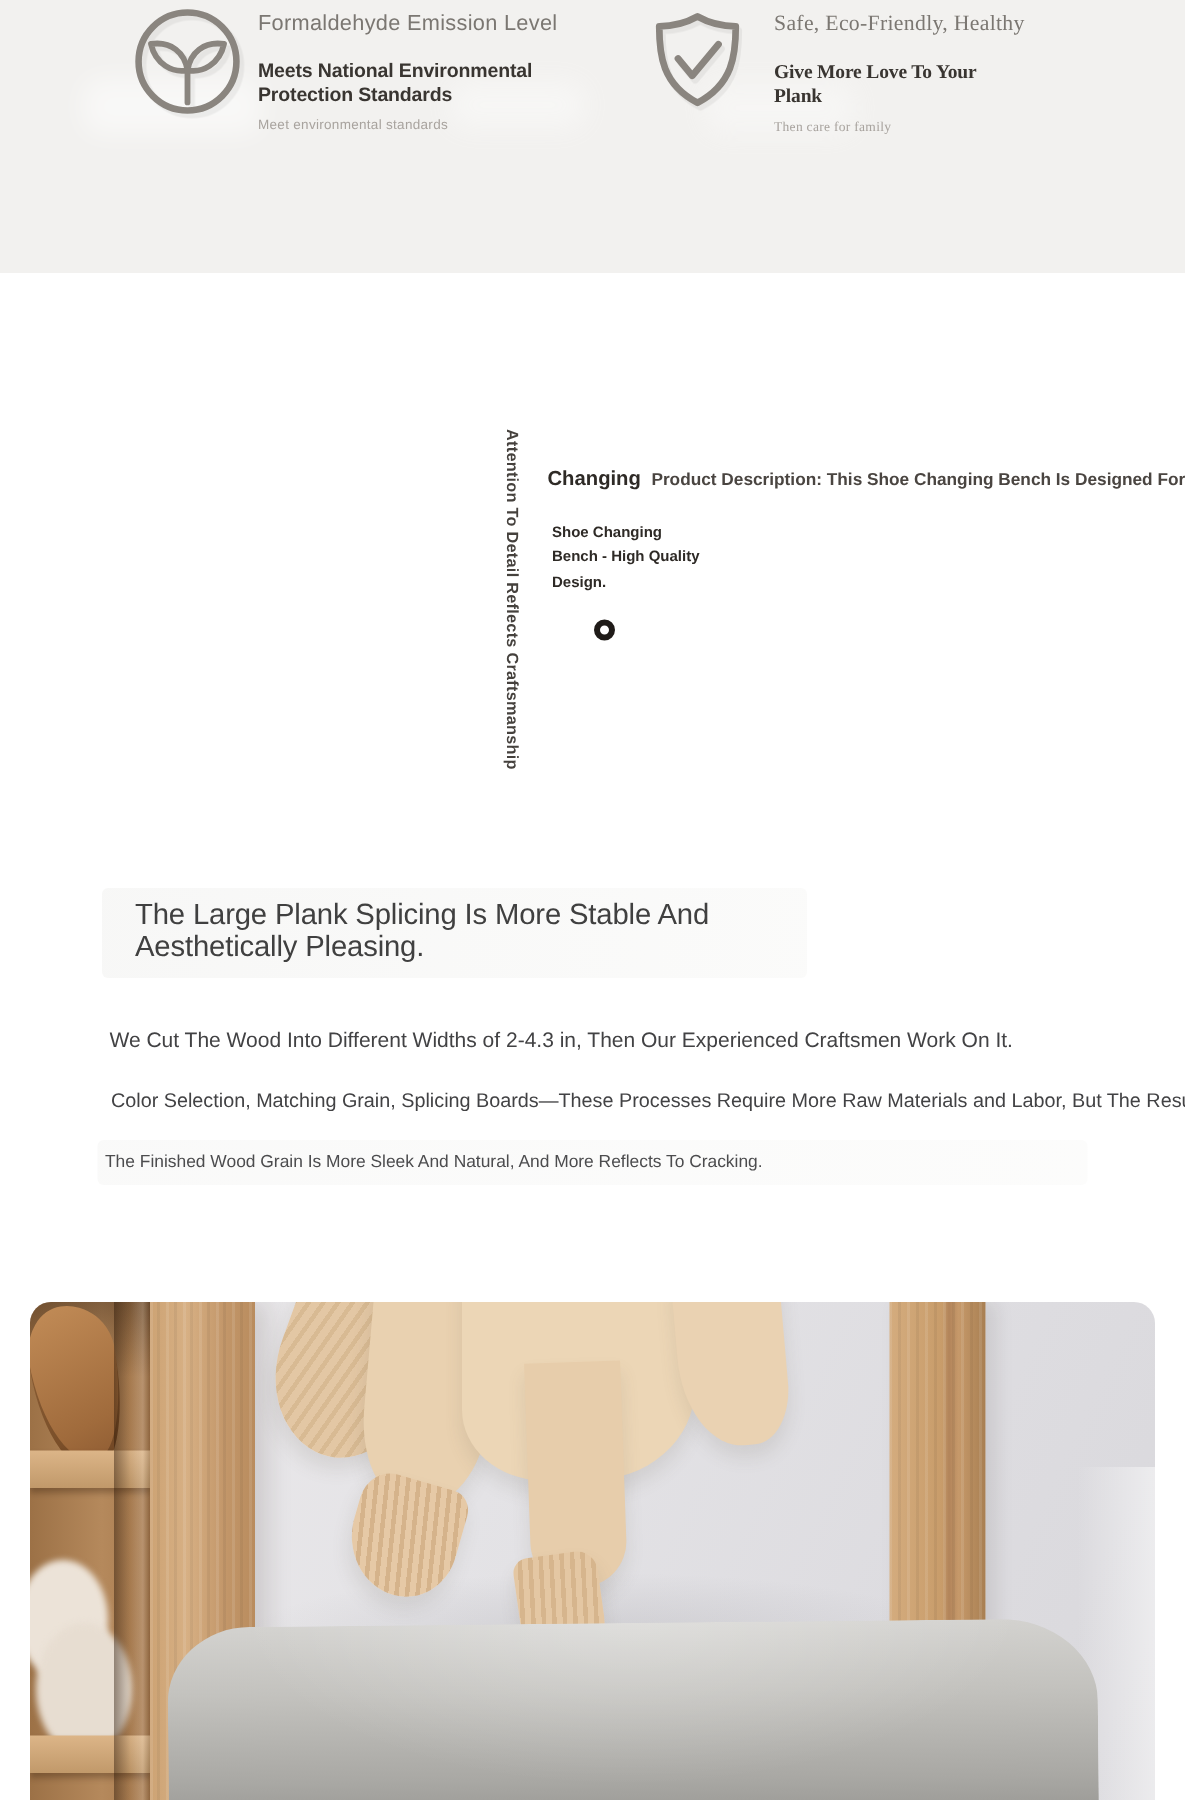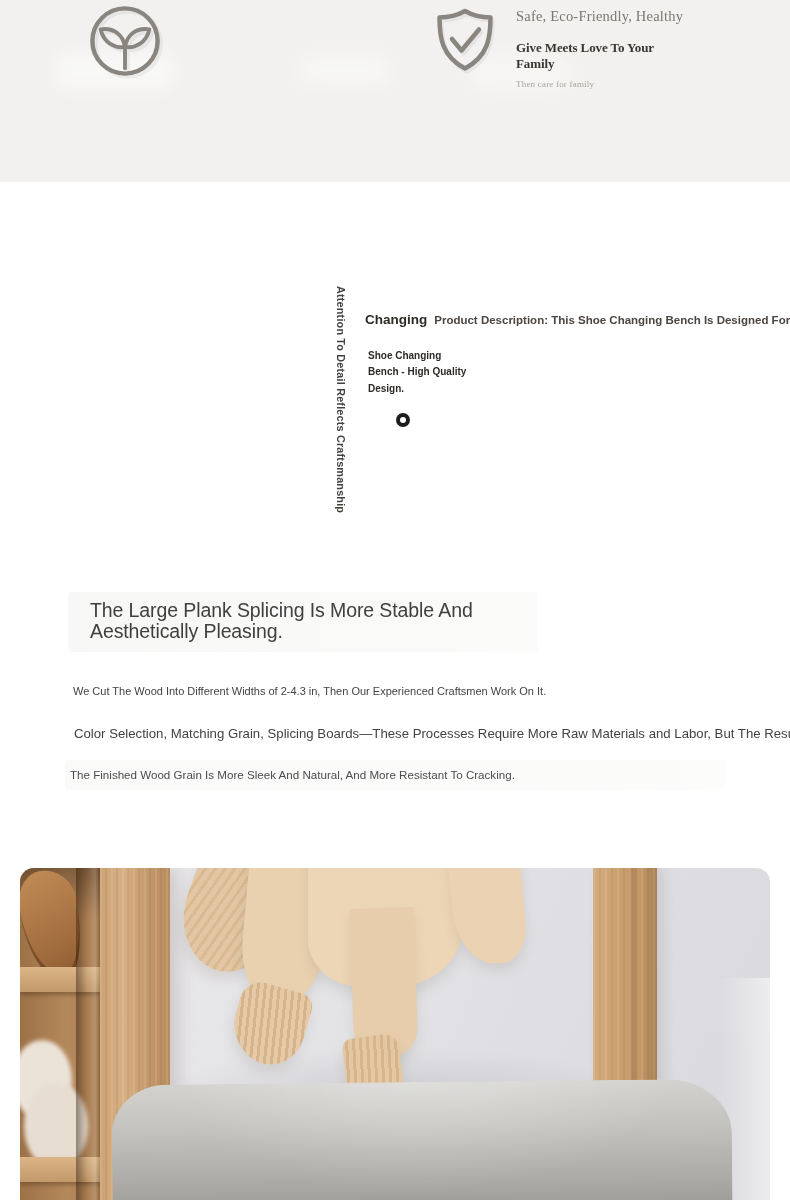--- a/index.html
+++ b/index.html
@@ -29,21 +29,21 @@
   .desc-text{font-size:11.5px;font-weight:bold;color:#4a4541;}
   .product-title{left:368px;top:348px;width:106px;font-size:10px;font-weight:bold;
     color:#2e2a26;line-height:16.4px;}
   .ring-icon{left:396px;top:413px;width:6px;height:6px;border:4.5px solid #1f1b18;
     border-radius:50%;background:#fff;}
 
   
   .streak{background:linear-gradient(90deg,#f6f6f5,#fafaf9);border-radius:4px;}
   .split-heading{left:74px;top:600px;width:480px;font-size:19.5px;font-weight:normal;
     color:#404040;line-height:20.5px;letter-spacing:-.1px;margin-left:16px;}
-  .para1{left:73px;top:685px;width:717px;font-size:11px;color:#424244;white-space:nowrap;overflow:hidden;}
+  .para1{left:73px;top:685px;width:717px;font-size:14px;color:#424244;white-space:nowrap;overflow:hidden;}
   .para2{left:74px;top:726px;width:716px;font-size:13.2px;color:#424244;white-space:nowrap;overflow:hidden;}
   .para3{left:70px;top:768px;width:720px;font-size:11.6px;color:#4c4c4e;white-space:nowrap;overflow:hidden;}
 
   
   .photo{left:20px;top:868px;width:750px;height:332px;border-radius:14px 14px 0 0;overflow:hidden;
     background:linear-gradient(115deg,#eceaec 0%,#e4e3e6 40%,#dddce0 75%,#d9d8dc 100%);}
   .wall-light{left:698px;top:110px;width:52px;height:222px;
     background:linear-gradient(90deg,rgba(255,255,255,0),rgba(255,255,255,.5));}
   .wall-shadow{left:140px;top:180px;width:480px;height:70px;
     background:radial-gradient(ellipse at 50% 60%,rgba(110,110,118,.16),rgba(0,0,0,0) 70%);}
@@ -109,51 +109,56 @@
   <div class="abs smudge" style="left:470px;top:55px;width:100px;height:34px;opacity:.7;"></div>
 
   <div class="abs leaf-wrap feature-icon">
     <svg width="74" height="74" viewBox="0 0 76 76" fill="none">
       <circle cx="38" cy="38" r="33.5" stroke="#8a857f" stroke-width="4.5"></circle>
       <path d="M38 44 C28 46 16 40 13 26 C27 24 36 32 38 44 Z" stroke="#8a857f" stroke-width="4" stroke-linejoin="round"></path>
       <path d="M38 44 C48 46 60 40 63 26 C49 24 40 32 38 44 Z" stroke="#8a857f" stroke-width="4" stroke-linejoin="round"></path>
       <path d="M38 44 L38 66" stroke="#8a857f" stroke-width="4" stroke-linecap="round"></path>
     </svg>
   </div>
+  <div class="abs feat-text1">
+    <div class="feat-title">Formaldehyde Emission Level</div>
+    <div class="feat-sub w1">Meets National Environmental Protection Standards</div>
+    <div class="feat-cap">Meet environmental standards</div>
+  </div>
 
   <div class="abs shield-wrap feature-icon">
     <svg width="64" height="66" viewBox="0 0 64 66" fill="none">
       <path d="M32 4 C40 8.5 50 10.5 57.5 10.5 C57.5 30 55.5 49 32 61.5 C8.5 49 6.5 30 6.5 10.5 C14 10.5 24 8.5 32 4 Z" stroke="#8a857f" stroke-width="4.5" stroke-linejoin="round"></path>
       <path d="M19 32 L28.5 43.5 L46 22.5" stroke="#8a857f" stroke-width="4.5" stroke-linecap="round" stroke-linejoin="round"></path>
     </svg>
   </div>
   <div class="abs feat-text2">
     <div class="feat-title">Safe, Eco-Friendly, Healthy</div>
-    <div class="feat-sub w2">Give Meets Love To Your Family</div>
+    <div class="feat-sub w2">Give More Love To Your Plank</div>
     <div class="feat-cap">Then care for family</div>
   </div>
 </div>
 
 <div class="abs vertical-caption">Attention To Detail Reflects Craftsmanship</div>
 
 <div class="abs delicate-line">
   <span class="lead-word">Changing</span><span class="desc-text">Product Description: This Shoe Changing Bench Is Designed For Comfort</span>
 </div>
 
 <div class="abs product-title">Shoe Changing Bench - High Quality Design.</div>
 
 <div class="abs ring-icon"></div>
 
 <div class="abs streak" style="left:68px;top:592px;width:470px;height:60px;opacity:.85;"></div>
 <div class="abs streak" style="left:65px;top:760px;width:660px;height:30px;opacity:.6;"></div>
 
 <div class="abs split-heading">The Large Plank Splicing Is More Stable And Aesthetically Pleasing.</div>
 <div class="abs para1">We Cut The Wood Into Different Widths of 2-4.3 in, Then Our Experienced Craftsmen Work On It.</div>
 <div class="abs para2">Color Selection, Matching Grain, Splicing Boards—These Processes Require More Raw Materials and Labor, But The Result Is Worth It.</div>
-<div class="abs para3">The Finished Wood Grain Is More Sleek And Natural, And More Resistant To Cracking.</div>
+<div class="abs para3">The Finished Wood Grain Is More Sleek And Natural, And More Reflects To Cracking.</div>
 
 <div class="abs photo">
   <div class="abs wall-light"></div>
   <div class="abs wall-shadow"></div>
 
   <div class="abs shelf-col">
     <div class="abs shelf-col-shade"></div>
     <div class="abs shoe"></div>
     <div class="abs shelf-board board1"></div>
     <div class="abs fur fur1"></div>

